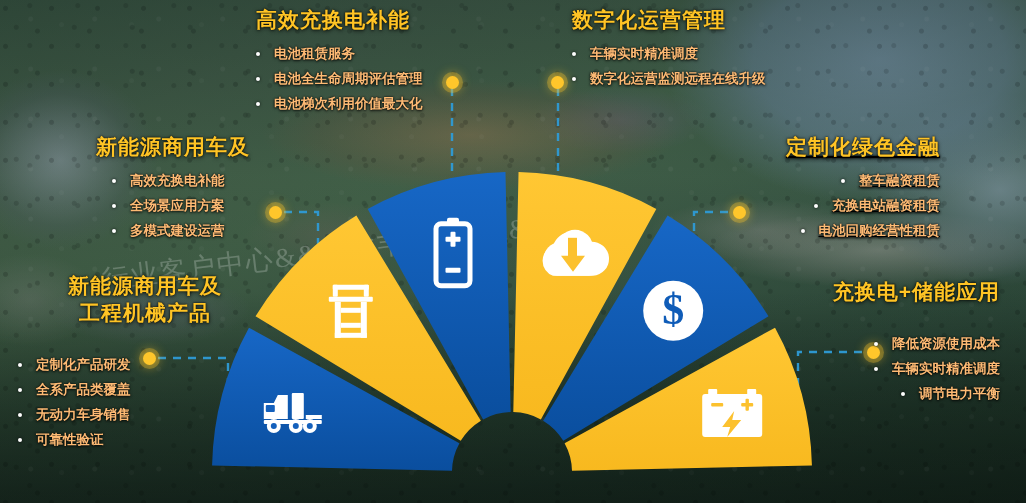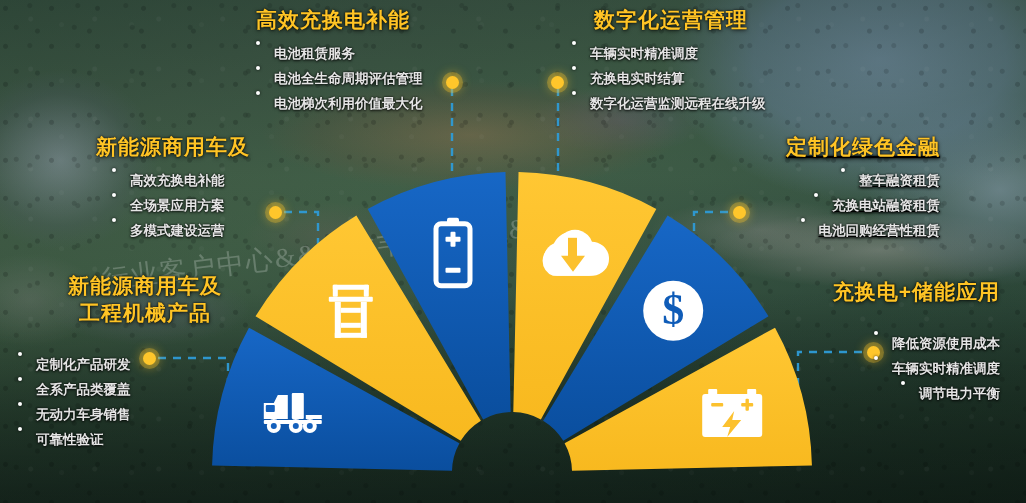--- a/index.html
+++ b/index.html
@@ -82,22 +82,22 @@
     font-size: 21px;
     line-height: 27px;
     letter-spacing: 1px;
     text-shadow: 0 1px 4px rgba(0,0,0,.75), 0 0 2px rgba(0,0,0,.9);
     white-space: nowrap;
   }
   .block h3.two-line { white-space: normal; }
   .bullets { margin-top: 8px; list-style: none; }
   .bullets li {
     display: flex;
-    align-items: flex-start;
-    color: #e5e5e5;
+    align-items: center;
+    color: #fdba74;
     font-size: 13.5px;
     font-weight: bold;
     line-height: 25px;
     text-shadow: 0 1px 3px rgba(0,0,0,.85), 0 0 2px rgba(0,0,0,.95);
     white-space: nowrap;
   }
   .bullets li .dot {
     width: 4px; height: 4px;
     border-radius: 50%;
     background: #ffffff;
@@ -264,29 +264,25 @@
         <span class="txt">电池全生命周期评估管理</span>
       </li>
       <li>
         <span class="dot"></span>
         <span class="txt">电池梯次利用价值最大化</span>
       </li>
     </ul>
   </div>
 
   <div class="block" style="left:572px; top:6px;">
-    <h3 style="margin-left:22px;">数字化运营管理</h3>
+    <h3 style="">数字化运营管理</h3>
     <ul class="bullets">
       <li>
         <span class="dot"></span>
         <span class="txt">车辆实时精准调度</span>
-      </li>
-      <li>
-        <span class="dot"></span>
-        <span class="txt">充换电实时结算</span>
       </li>
       <li>
         <span class="dot"></span>
         <span class="txt">数字化运营监测远程在线升级</span>
       </li>
     </ul>
   </div>
 
   <div class="block" style="left:96px; top:133px;">
     <h3>新能源商用车及</h3>

